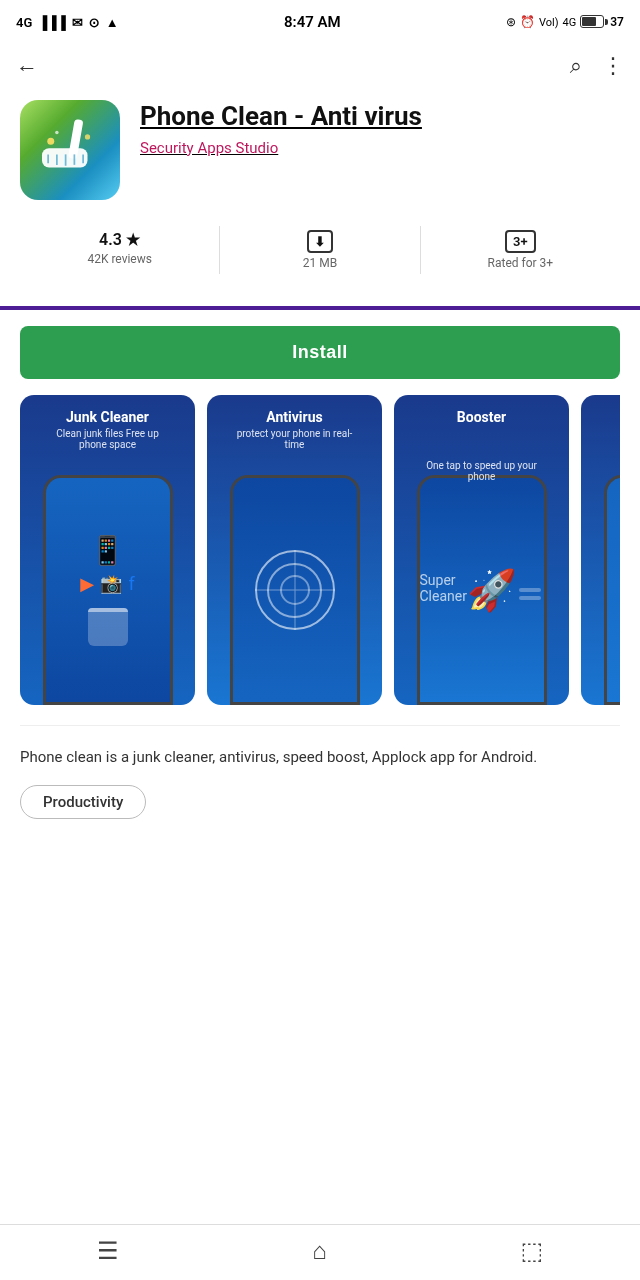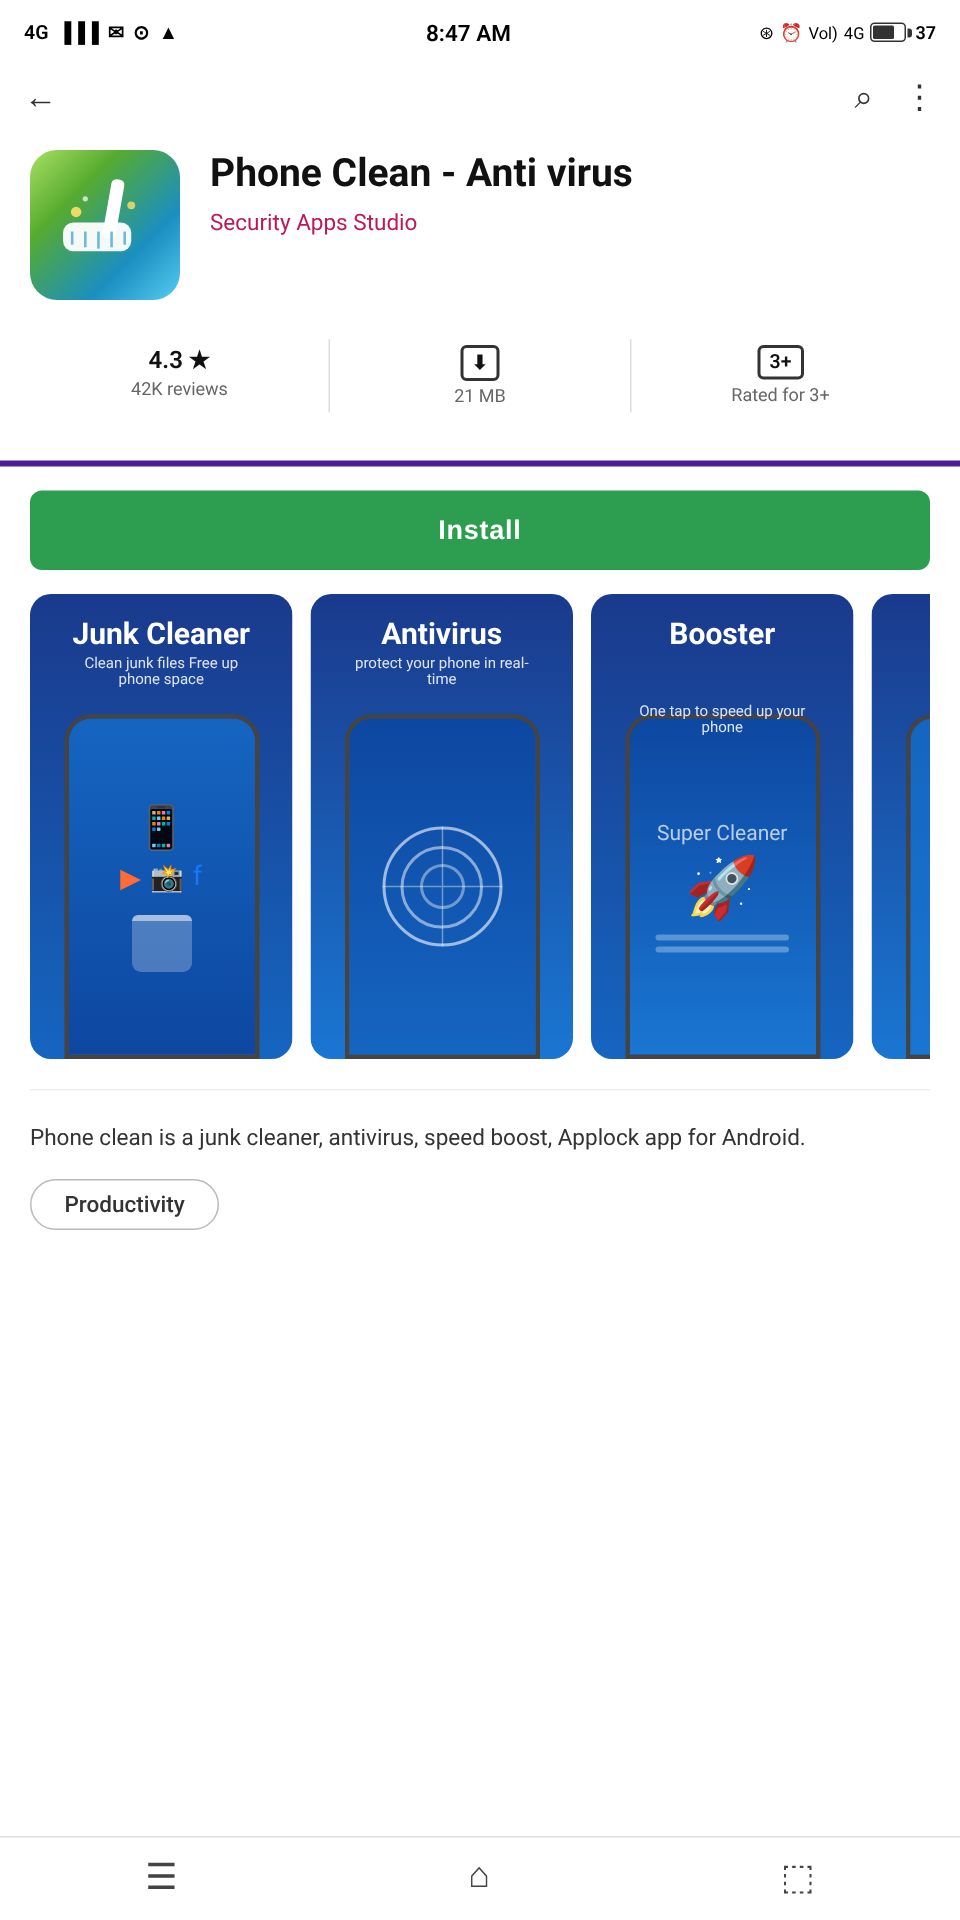--- a/index.html
+++ b/index.html
@@ -80,20 +80,21 @@
       align-items: center;
       justify-content: center;
       position: relative;
     }
     .broom-icon-svg {
       width: 70px;
       height: 70px;
     }
     .app-info {
       flex: 1;
+      text-decoration: underline;
     }
     .app-name {
       font-size: 26px;
       font-weight: 700;
       color: #111;
       line-height: 1.25;
       margin-bottom: 6px;
     }
     .app-developer {
       font-size: 15px;
@@ -193,21 +194,21 @@
       align-items: center;
       position: relative;
     }
     .ss-1 { background: linear-gradient(180deg, #1a3a8c 0%, #1565c0 100%); }
     .ss-2 { background: linear-gradient(180deg, #1a3a8c 0%, #1976d2 100%); }
     .ss-3 { background: linear-gradient(180deg, #1a3a8c 0%, #1565c0 100%); gap: 32px; }
     .ss-4 { background: linear-gradient(180deg, #1a3a8c 0%, #1976d2 100%); }
 
     .ss-title {
       color: #fff;
-      font-size: 20px;
+      font-size: 14px;
       font-weight: 700;
       margin-top: 14px;
       text-align: center;
       z-index: 2;
     }
     .ss-subtitle {
       color: rgba(255,255,255,0.85);
       font-size: 10px;
       text-align: center;
       margin-top: 3px;
@@ -269,21 +270,20 @@
       width: 30px;
       height: 30px;
       border-radius: 50%;
       border: 2px solid rgba(255,255,255,0.4);
     }
     .ss-phone-screen-booster {
       width: 100%;
       height: 100%;
       background: linear-gradient(180deg, #0d47a1 0%, #1976d2 100%);
       display: flex;
-      flex-direction: column;
       align-items: center;
       justify-content: center;
     }
     .rocket-emoji {
       font-size: 40px;
     }
 
     
     .about-section {
       padding: 20px 20px 10px;

